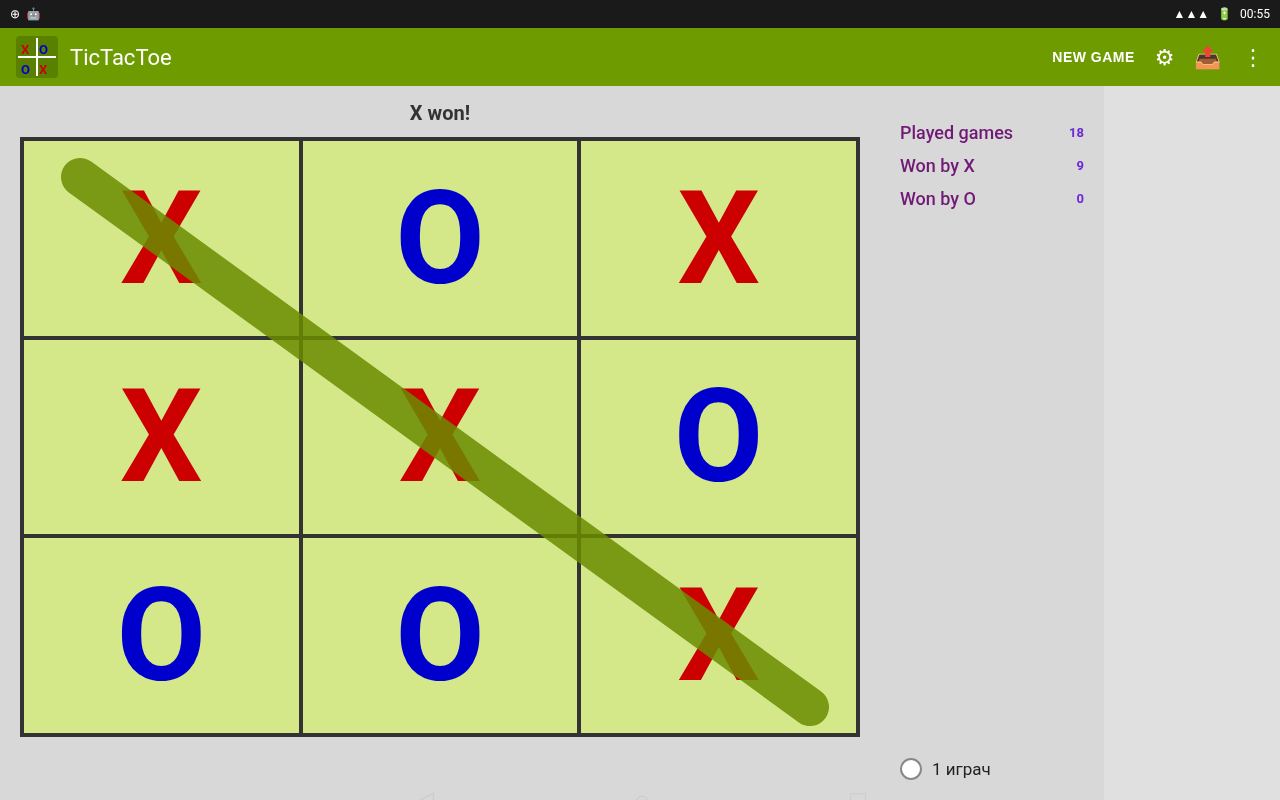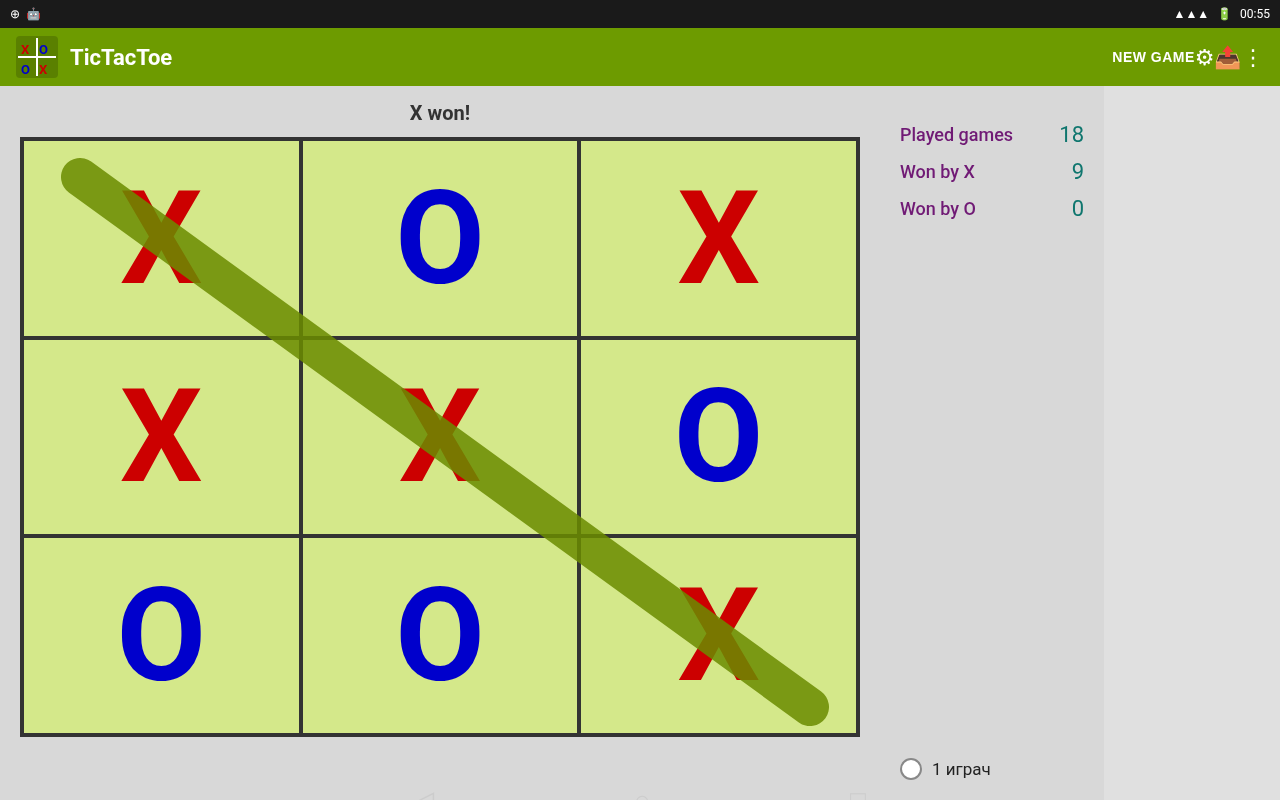--- a/index.html
+++ b/index.html
@@ -49,26 +49,27 @@
       padding: 0 16px;
     }
     #app-icon {
       width: 42px;
       height: 42px;
       margin-right: 12px;
     }
     #app-title {
       color: white;
       font-size: 22px;
-      font-weight: bold;
+      font-weight: normal;
       flex: 1;
     }
     #toolbar-actions {
       display: flex;
       align-items: center;
+      gap: 20px;
     }
     .toolbar-btn {
       color: white;
       background: none;
       border: none;
       cursor: pointer;
       font-size: 14px;
       font-weight: bold;
       letter-spacing: 0.5px;
     }
@@ -162,23 +163,23 @@
       padding: 6px 0;
     }
 
     .stat-label {
       font-size: 18px;
       color: #701a75;
       font-weight: 500;
     }
 
     .stat-value {
-      font-size: 22px;
-      color: #0f766e;
-      font-weight: 400;
+      font-size: 13px;
+      color: #6d28d9;
+      font-weight: 700;
     }
 
     #player-section {
       margin-top: auto;
       padding-top: 20px;
       display: flex;
       flex-direction: column;
     }
 
     .radio-option {

